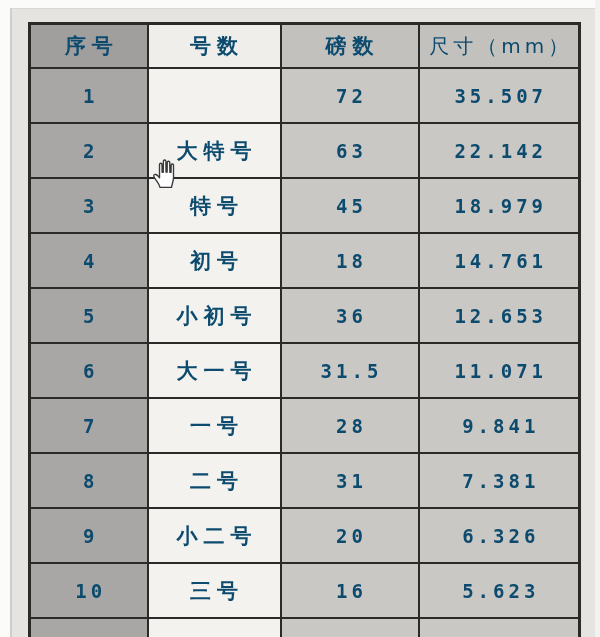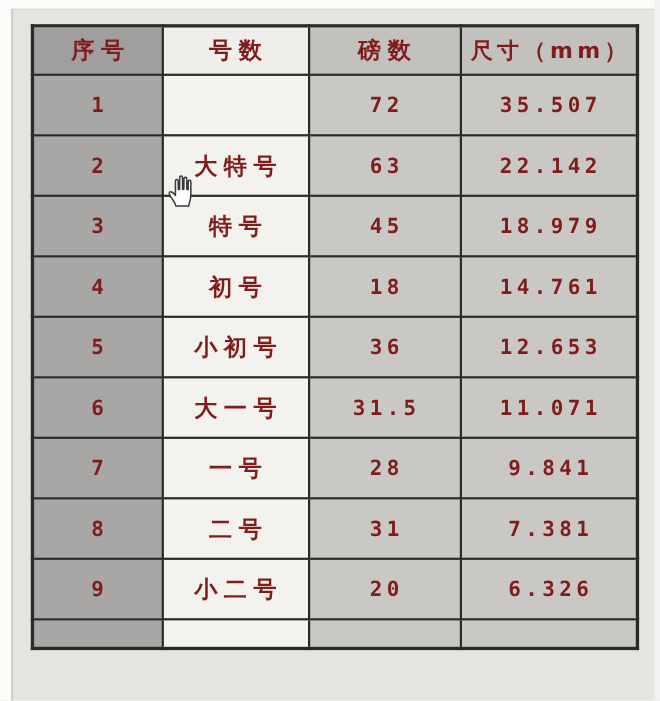--- a/index.html
+++ b/index.html
@@ -19,36 +19,36 @@
     background:#f2f2f0;
   }
   table.size-table{
     position:absolute;left:28px;top:22px;width:550px;
     border-collapse:collapse;table-layout:fixed;
     border:3px solid #2a2a29;
   }
   .size-table th,.size-table td{
     border:2px solid #2a2a29;
     text-align:center;vertical-align:middle;
-    padding:0;color:#7f1d1d;
+    padding:0;color:#0c4a6e;
     overflow:hidden;white-space:nowrap;
   }
   .size-table thead th{height:42px;}
   .size-table tbody td{height:53px;}
   .size-table tr.partial td{height:24px;}
   
   th.c1{background:#a09f9d;}
   td.c1{background:#a8a7a5;}
   th.c2{background:#efeeea;margin-left:24px;}
   td.c2{background:#f3f2ee;}
   th.c3,th.c4{background:#c2c1bd;}
   td.c3,td.c4{background:#c9c8c4;}
   
   .cn{font-size:21px;font-weight:700;letter-spacing:6px;text-indent:6px;}
-  .cn-sm{font-size:20px;font-weight:700;letter-spacing:4px;text-indent:4px;}
+  .cn-sm{font-size:20px;font-weight:400;letter-spacing:4px;text-indent:4px;}
   .num{
     font-family:"DejaVu Sans Mono","Liberation Mono",monospace;
     font-size:19px;font-weight:700;letter-spacing:4px;text-indent:4px;
   }
   .hand-cursor{
     position:absolute;left:151px;top:156px;width:30px;height:34px;
     z-index:10;pointer-events:none;
   }
 </style>
 </head>
@@ -120,20 +120,26 @@
       <td class="c2 cn">二号</td>
       <td class="c3 num">31</td>
       <td class="c4 num">7.381</td>
     </tr>
     <tr>
       <td class="c1 num">9</td>
       <td class="c2 cn">小二号</td>
       <td class="c3 num">20</td>
       <td class="c4 num">6.326</td>
     </tr>
+    <tr>
+      <td class="c1 num">10</td>
+      <td class="c2 cn">三号</td>
+      <td class="c3 num">16</td>
+      <td class="c4 num">5.623</td>
+    </tr>
     <tr class="partial">
       <td class="c1 num"></td>
       <td class="c2 cn"></td>
       <td class="c3 num"></td>
       <td class="c4 num"></td>
     </tr>
   </tbody>
 </table>
 
 <svg class="hand-cursor" viewBox="0 0 24 26" xmlns="http://www.w3.org/2000/svg">

